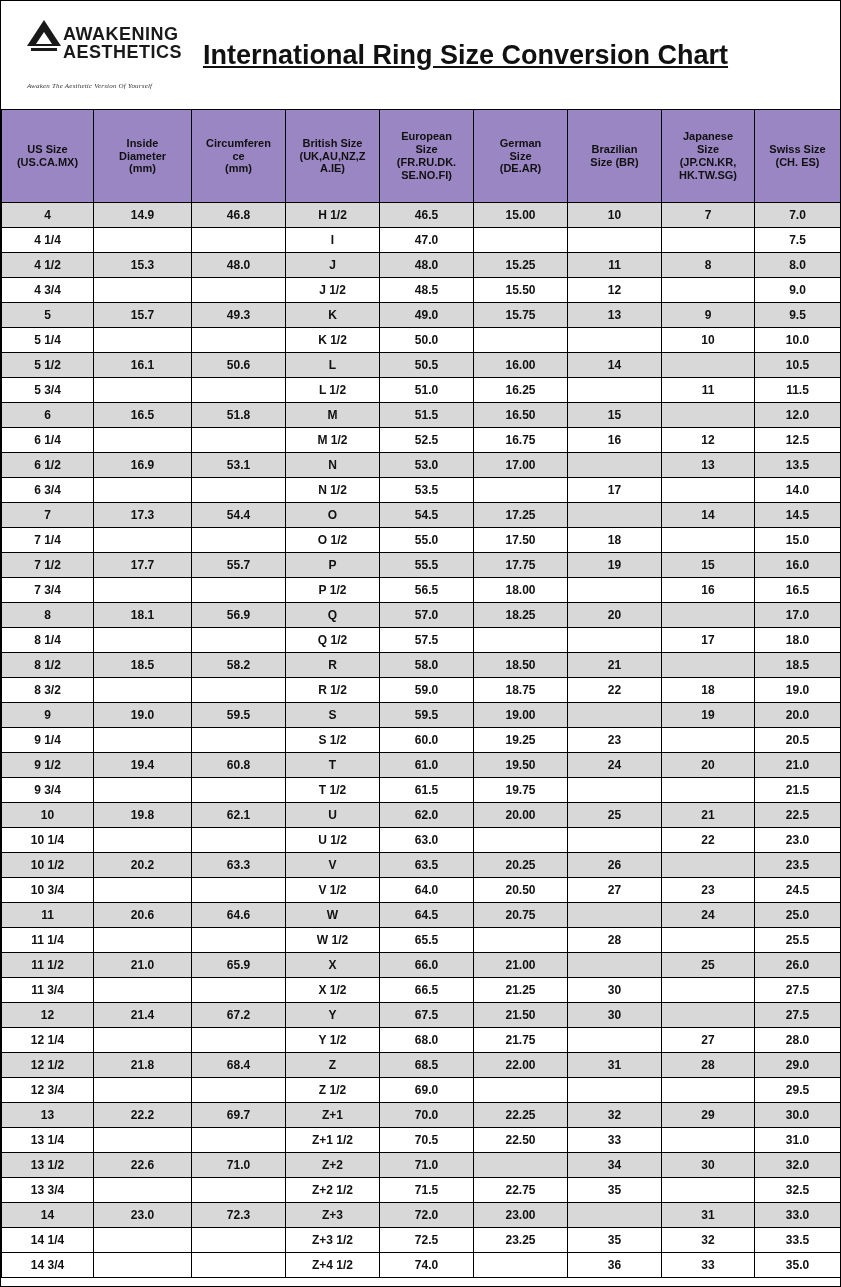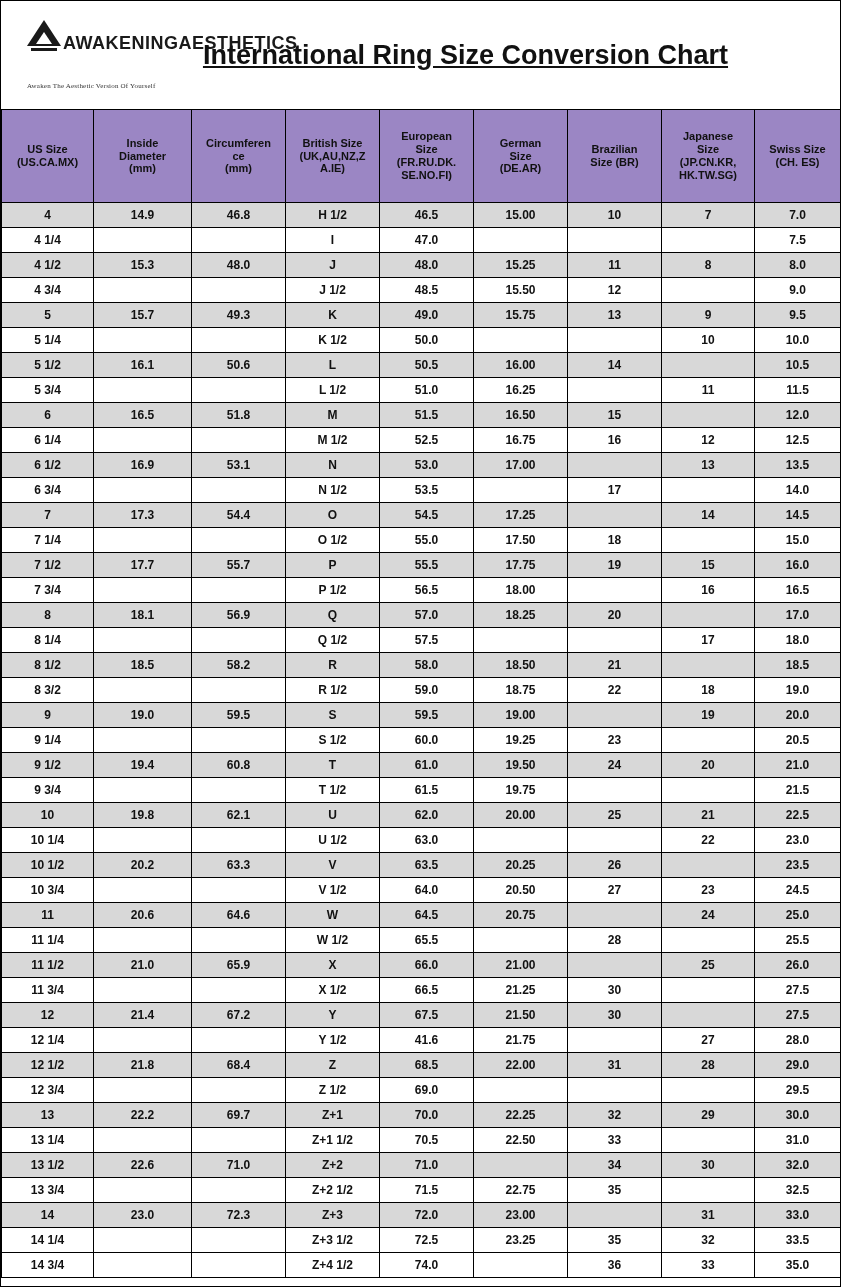--- a/index.html
+++ b/index.html
@@ -74,32 +74,33 @@
   .logo-mark .bar {
     position: absolute;
     left: 4px;
     top: 28px;
     width: 26px;
     height: 3px;
     background: #1a1a1a;
   }
   .logo-words {
     display: flex;
-    flex-direction: row;
+    flex-direction: column;
     line-height: 1.0;
   }
   .logo-word {
     font-family: "Liberation Sans", sans-serif;
     font-weight: bold;
     font-size: 18px;
     letter-spacing: 0.5px;
     color: #1a1a1a;
   }
   .logo-tag {
     font-family: "Liberation Serif", serif;
+    font-style: italic;
     font-size: 7px;
     color: #333333;
     margin-top: 16px;
     letter-spacing: 0.2px;
   }
   .title {
     flex: 1 1 auto;
     text-align: center;
     font-size: 27px;
     font-weight: bold;
@@ -597,21 +598,21 @@
           <td>21.50</td>
           <td>30</td>
           <td></td>
           <td>27.5</td>
         </tr>
         <tr class="plain">
           <td>12 1/4</td>
           <td></td>
           <td></td>
           <td>Y 1/2</td>
-          <td>41.6</td>
+          <td>68.0</td>
           <td>21.75</td>
           <td></td>
           <td>27</td>
           <td>28.0</td>
         </tr>
         <tr class="shade">
           <td>12 1/2</td>
           <td>21.8</td>
           <td>68.4</td>
           <td>Z</td>

